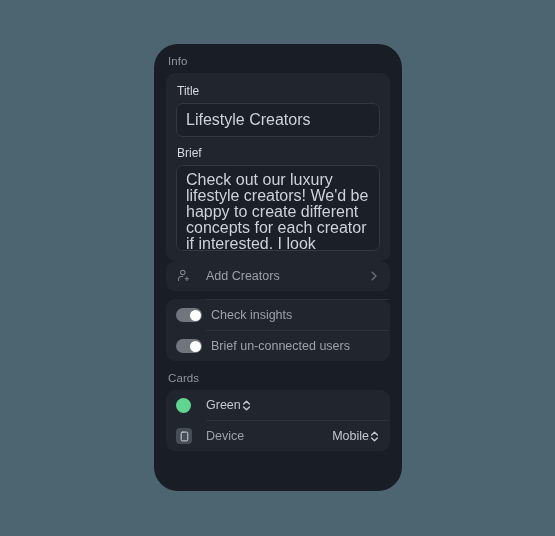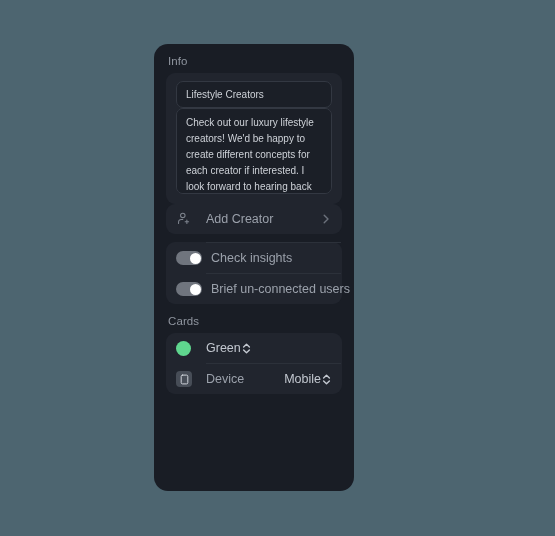--- a/index.html
+++ b/index.html
@@ -13,24 +13,24 @@
     font-family: "Liberation Sans", sans-serif;
     overflow: hidden;
     -webkit-font-smoothing: antialiased;
   }
 
   
   #panel {
     position: absolute;
     left: 154px;
     top: 44px;
-    width: 200px;
+    width: 248px;
     height: 447px;
     background: #191d25;
-    border-radius: 14px;
+    border-radius: 24px;
     box-sizing: border-box;
     padding: 0 12px;
     overflow: hidden;
   }
 
   .section-header {
     color: #8f959f;
     font-size: 11.5px;
     letter-spacing: 0.1px;
     padding: 11px 2px 6px 2px;
@@ -50,21 +50,21 @@
   .field-label {
     color: #d6d9de;
     font-size: 12px;
     padding: 3px 0 5px 1px;
   }
   .text-input {
     background: #1b1f27;
     border: 1px solid #333842;
     border-radius: 7px;
     color: #ced2d8;
-    font-size: 10px;
+    font-size: 16px;
     font-family: "Liberation Sans", sans-serif;
     padding: 7px 9px;
     width: 100%;
     box-sizing: border-box;
     outline: none;
     display: block;
   }
   #brief-input {
     resize: none;
     line-height: 16px;
@@ -156,35 +156,37 @@
   }
 </style>
 </head>
 <body>
 
 <div id="panel">
 
   <div class="section-header">Info</div>
 
   <div class="card" id="info-card">
+    <div class="field-label">Title</div>
     <input class="text-input" id="title-input" type="text" value="Lifestyle Creators" style="">
+    <div class="field-label" style="padding-top:9px;">Brief</div>
     <textarea class="text-input" id="brief-input" style="">Check out our luxury lifestyle creators! We'd be happy to create different concepts for each creator if interested. I look forward to hearing back from you!</textarea>
   </div>
 
 
   <div class="card" id="add-creators-card">
     <div class="row">
       <span class="row-lead">
         <svg width="16" height="16" viewBox="0 0 20 20" fill="none" stroke="#7e848e" stroke-width="1.3" stroke-linecap="round" stroke-linejoin="round">
           <circle cx="8.5" cy="5.5" r="2.8"></circle>
           <path d="M3.2 15.5v-1.7a3.2 3.2 0 0 1 3.2-3.2h2.1"></path>
           <path d="M13.6 11.2v4.4M11.4 13.4h4.4"></path>
         </svg>
       </span>
-      <span class="row-label">Add Creator</span>
+      <span class="row-label">Add Creators</span>
       <span id="chevron-right-icon">
         <svg width="12" height="12" viewBox="0 0 12 12" fill="none" stroke="#6b717b" stroke-width="1.4" stroke-linecap="round" stroke-linejoin="round">
           <path d="M4.2 2.2L8 6l-3.8 3.8"></path>
         </svg>
       </span>
     </div>
   </div>
 
   <div class="card" id="toggles-card" style="margin-top:8px;">
 

